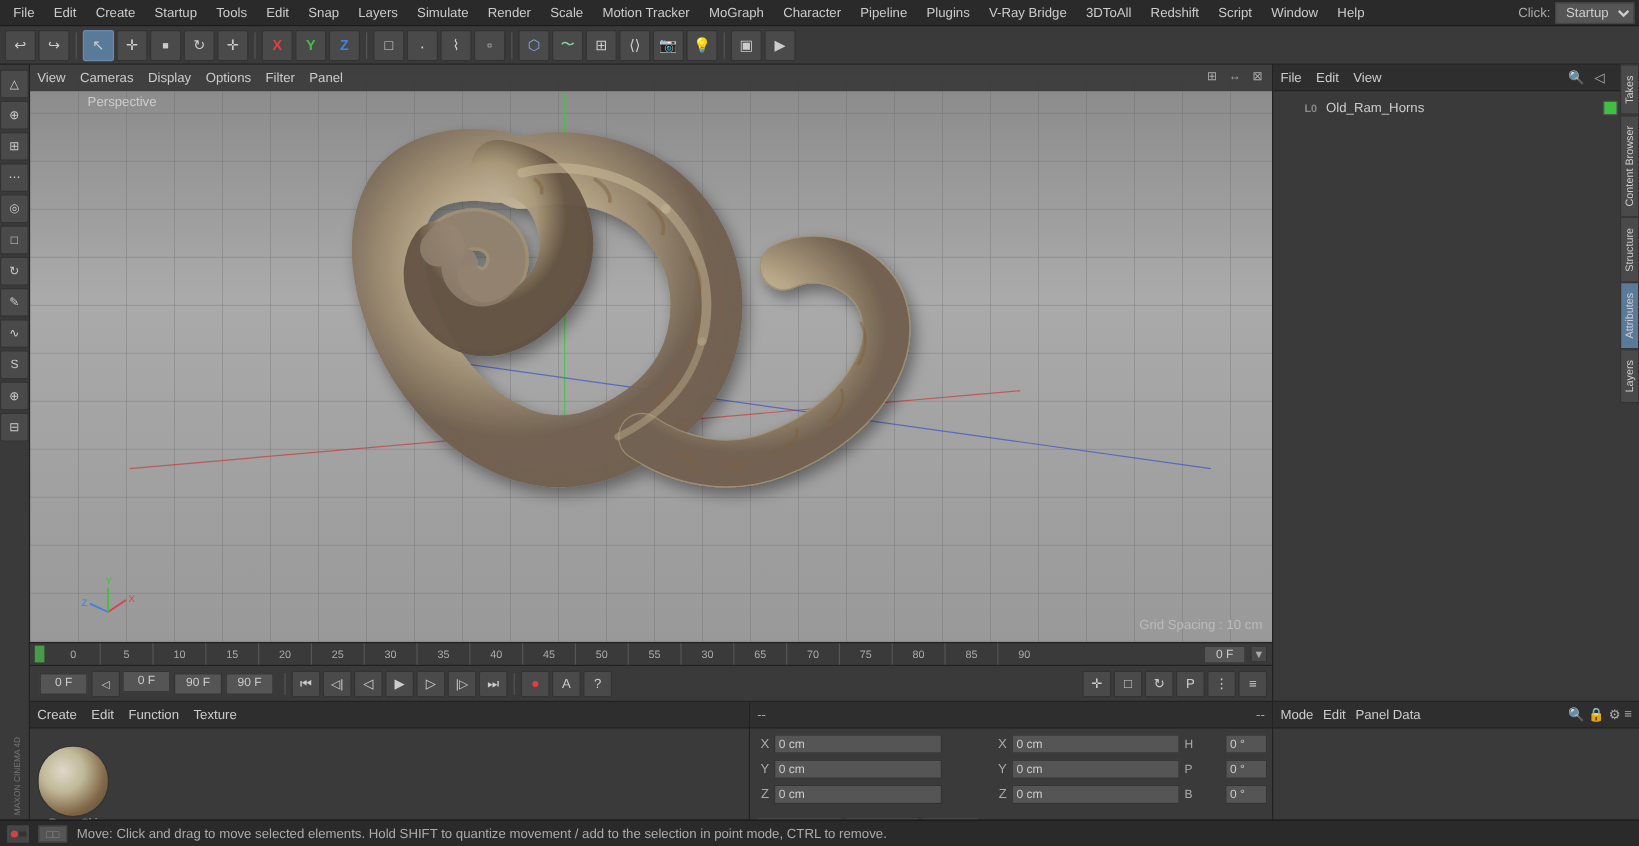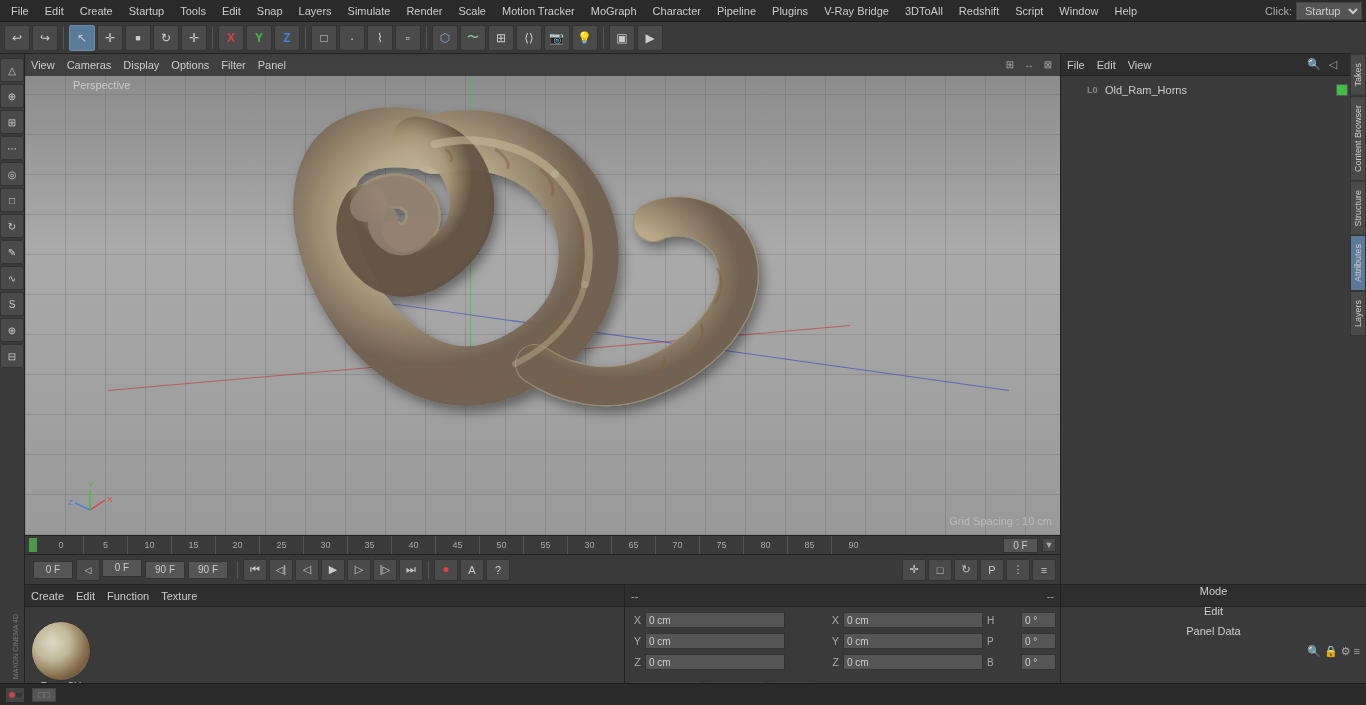--- a/index.html
+++ b/index.html
@@ -496,21 +496,20 @@
       flex-direction: column;
     }
     .attrs-header {
       height: 22px;
       background: #2e2e2e;
       display: flex;
       align-items: center;
       padding: 0 6px;
       gap: 8px;
       border-bottom: 1px solid #222;
-      flex-direction: column;
     }
     .attrs-header-item { color: #ccc; font-size: 11px; cursor: pointer; }
     .attrs-right-icons { margin-left: auto; display: flex; gap: 3px; }
     .attrs-body { flex: 1; padding: 4px; }
 
     
     #right-tabs {
       position: absolute;
       right: 0;
       top: 54px;
@@ -1039,19 +1038,20 @@
 
   <div id="status-bar">
     <div class="status-icon">
       <svg width="16" height="12" viewBox="0 0 16 12">
         <rect width="16" height="12" fill="#444"></rect>
         <circle cx="5" cy="6" r="3" fill="#cc4444"></circle>
         <rect x="9" y="4" width="6" height="4" fill="#333"></rect>
       </svg>
     </div>
     <div class="status-icon" style="width:24px;font-size:9px;color:#888;">□□</div>
+    <span class="status-text">Move: Click and drag to move selected elements. Hold SHIFT to quantize movement / add to the selection in point mode, CTRL to remove.</span>
   </div>
 
   <div class="c4d-logo">
     <span class="c4d-logo-text">MAXON CINEMA 4D</span>
   </div>
 
 </div>
 
 </body></html>

